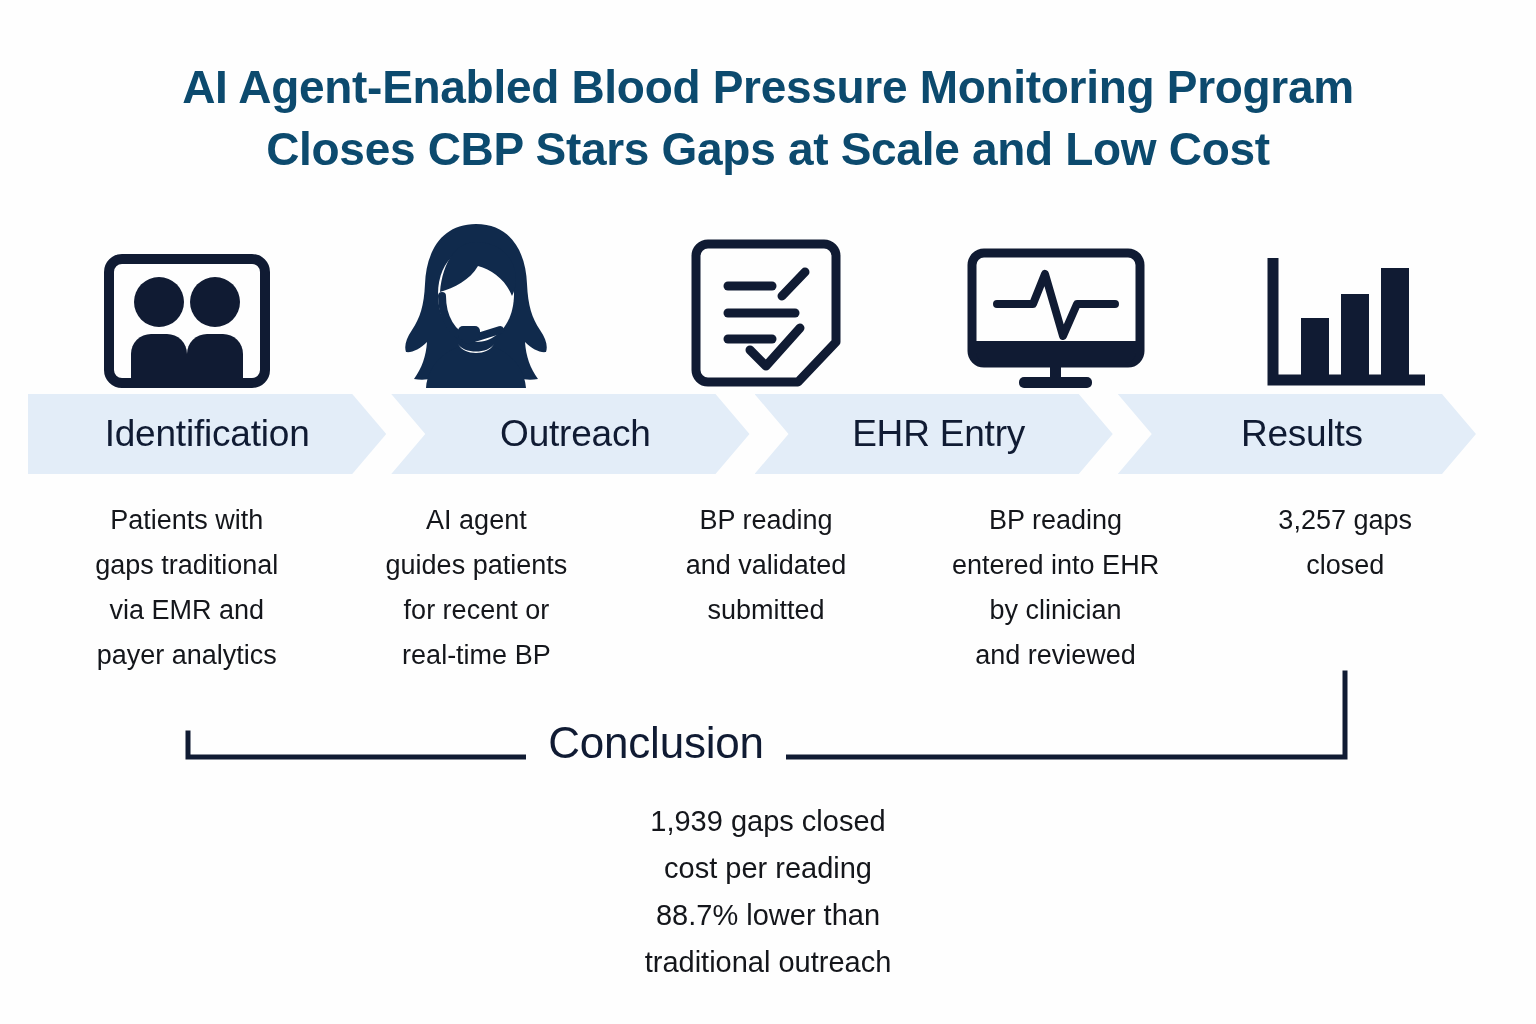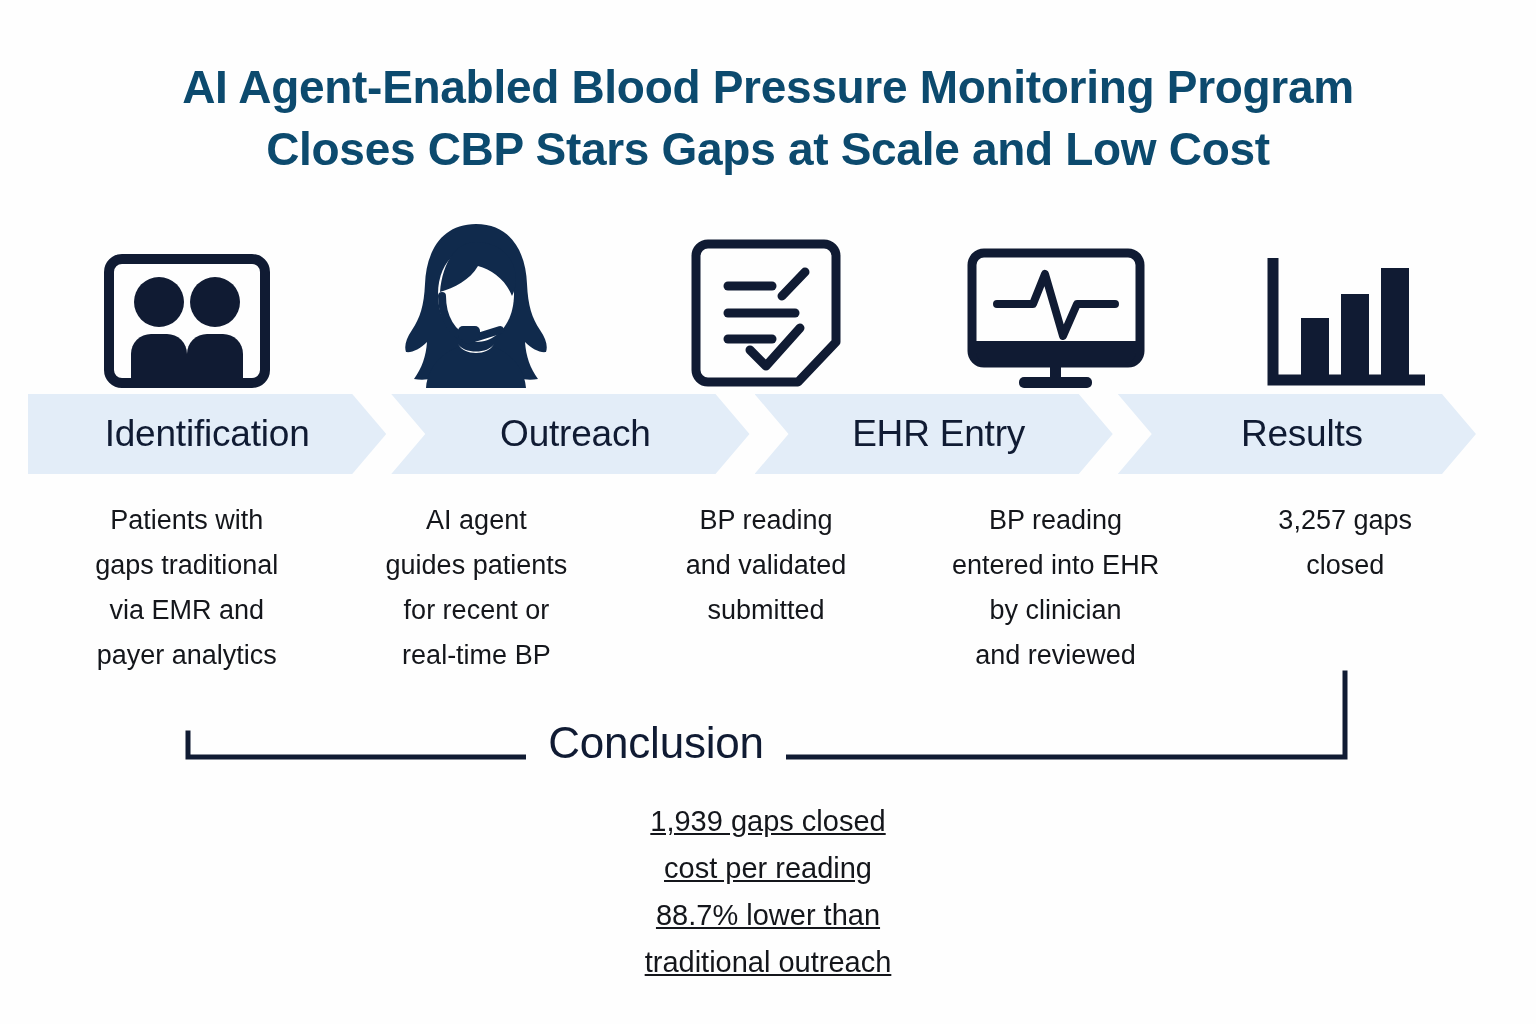--- a/index.html
+++ b/index.html
@@ -131,21 +131,20 @@
   
   #conclusion-body {
     position: absolute;
     top: 798px;
     left: 0;
     width: 1536px;
     text-align: center;
     color: #14161b;
     font-size: 29px;
     line-height: 47px;
-    text-decoration: underline;
   }
   #conclusion-body span { display: block; }
 </style>
 </head>
 <body>
 
 <div id="title">
   <span class="tline">AI Agent-Enabled Blood Pressure Monitoring Program</span>
   <span class="tline">Closes CBP Stars Gaps at Scale and Low Cost</span>
 </div>

